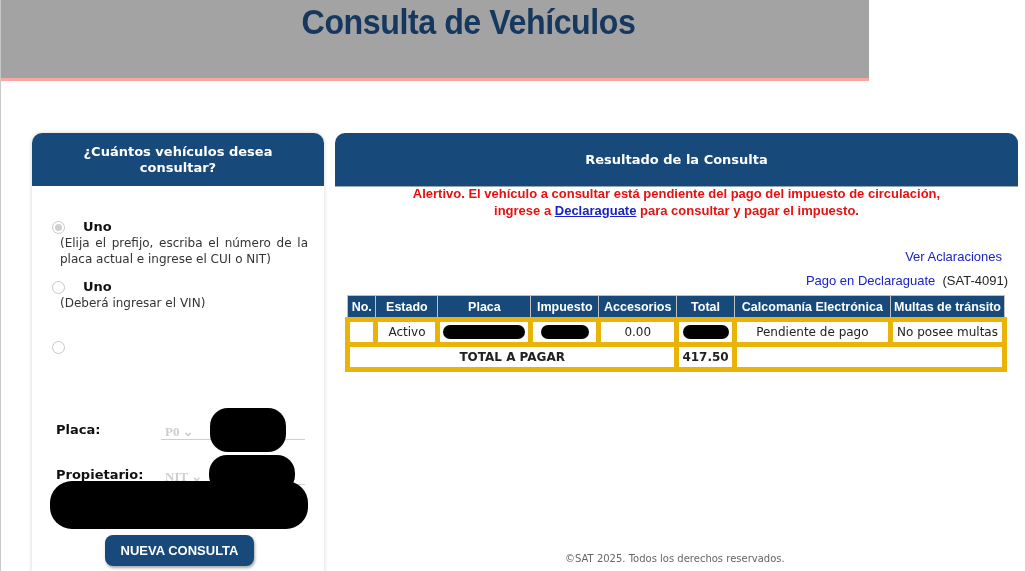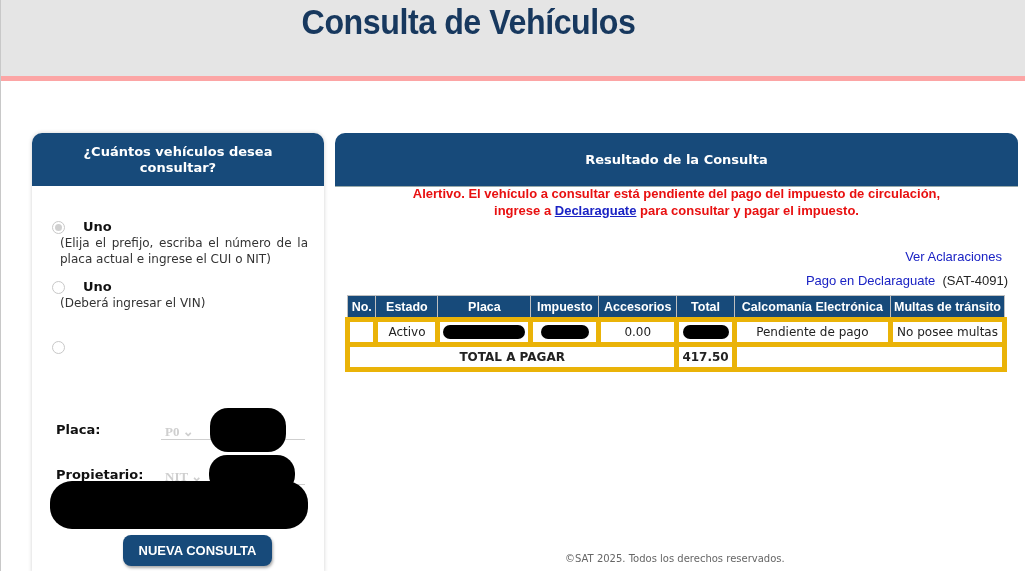--- a/index.html
+++ b/index.html
@@ -1,39 +1,39 @@
 <!DOCTYPE html>
 <html><head>
 <meta charset="utf-8">
 <style>
   * { box-sizing: border-box; margin: 0; padding: 0; }
   html, body { width: 1025px; height: 571px; overflow: hidden; background: #ffffff; }
   body { font-family: "DejaVu Sans", "Liberation Sans", sans-serif; color: #222; position: relative; }
   .left-edge { position: absolute; left: 0; top: 0; width: 1px; height: 571px; background: #c8c8c8; }
-  .top-bar { position: absolute; left: 1px; top: 0; width: 1024px; height: 81px; border-bottom: 5px solid #fca5a5; background: #e5e5e5; }
+  .top-bar { position: absolute; left: 1px; top: 0; width: 868px; height: 81px; border-bottom: 3px solid #fca5a5; background: #a3a3a3; }
   .page-title { position: absolute; left: 0; width: 935px; top: 2px; text-align: center; font-family: "Liberation Sans", sans-serif; font-weight: bold; font-size: 35px; color: #17385e; letter-spacing: -0.5px; transform: scaleX(0.92); transform-origin: 468px 0; }
 
   .panel { position: absolute; background: #fff; border-radius: 10px 10px 0 0; box-shadow: 0 0 4px rgba(0,0,0,0.18); }
   .panel-head { background: #174a7a; color: #fff; font-weight: bold; text-align: center; border-radius: 10px 10px 0 0; font-size: 13px; display: flex; align-items: center; justify-content: center; }
 
   .left-panel { left: 32px; top: 133px; width: 292px; height: 440px; }
   .left-panel .panel-head { height: 53px; line-height: 16px; padding: 12px 30px; }
 
   .option { position: absolute; left: 20px; width: 256px; font-size: 12px; line-height: 16px; color: #222; }
   .option .radio { position: absolute; left: 0; top: 2px; width: 13px; height: 13px; border-radius: 50%; border: 1px solid #c8c8c8; background: #fff; }
   .option .radio.checked::after { content: ""; position: absolute; left: 2px; top: 2px; width: 7px; height: 7px; border-radius: 50%; background: #d0d0d0; }
   .option .title { margin-left: 31px; font-weight: bold; font-size: 13px; color: #111; }
   .option .desc { margin-left: 8px; text-align: justify; color: #333; }
 
   .field-label { position: absolute; left: 24px; font-weight: bold; font-size: 13px; color: #111; }
   .field-select { position: absolute; font-family: "Liberation Serif", serif; font-weight: bold; font-size: 13px; color: #cfcfcf; }
   .field-line { position: absolute; height: 1px; background: #cfcfcf; }
   .redact { position: absolute; background: #000; border-radius: 18px; }
 
-  .new-btn { position: absolute; left: 91px; top: 402px; width: 149px; height: 31px; background: #174a7a; color: #fff; font-weight: bold; font-size: 13px; border-radius: 8px; display: flex; align-items: center; justify-content: center; box-shadow: 1px 2px 3px rgba(0,0,0,0.35); font-family: "Liberation Sans", sans-serif; }
+  .new-btn { position: absolute; left: 73px; top: 402px; width: 149px; height: 31px; background: #174a7a; color: #fff; font-weight: bold; font-size: 13px; border-radius: 8px; display: flex; align-items: center; justify-content: center; box-shadow: 1px 2px 3px rgba(0,0,0,0.35); font-family: "Liberation Sans", sans-serif; }
 
   .right-panel { left: 335px; top: 133px; width: 683px; height: 440px; box-shadow: none; }
   .right-panel .panel-head { height: 54px; border-bottom: 1px solid #9aa; }
 
   .alert { position: absolute; left: 0; width: 683px; top: 52px; text-align: center; color: #e81010; font-weight: bold; font-size: 13px; line-height: 17px; font-family: "Liberation Sans", sans-serif; }
   .alert a { color: #1a22c4; text-decoration: underline; }
   .link-right { position: absolute; right: 16px; font-size: 13px; color: #1a22c4; font-family: "Liberation Sans", sans-serif; }
   .link-right .code { color: #222; }
 
   table.results { position: absolute; left: 10px; top: 162px; width: 662px; border-collapse: collapse; font-size: 12px; }

